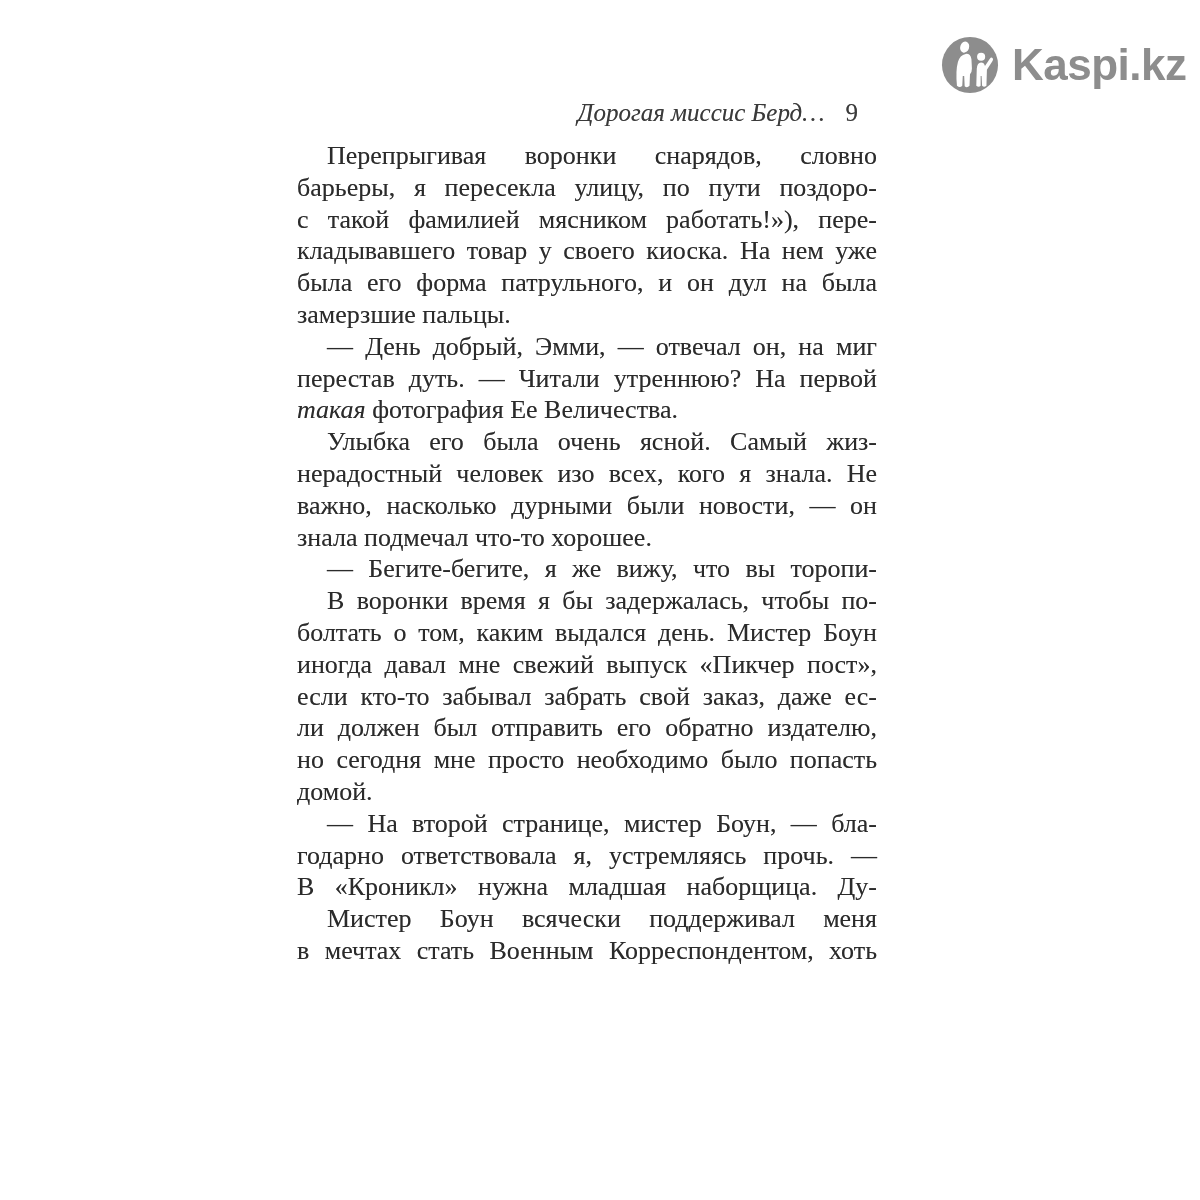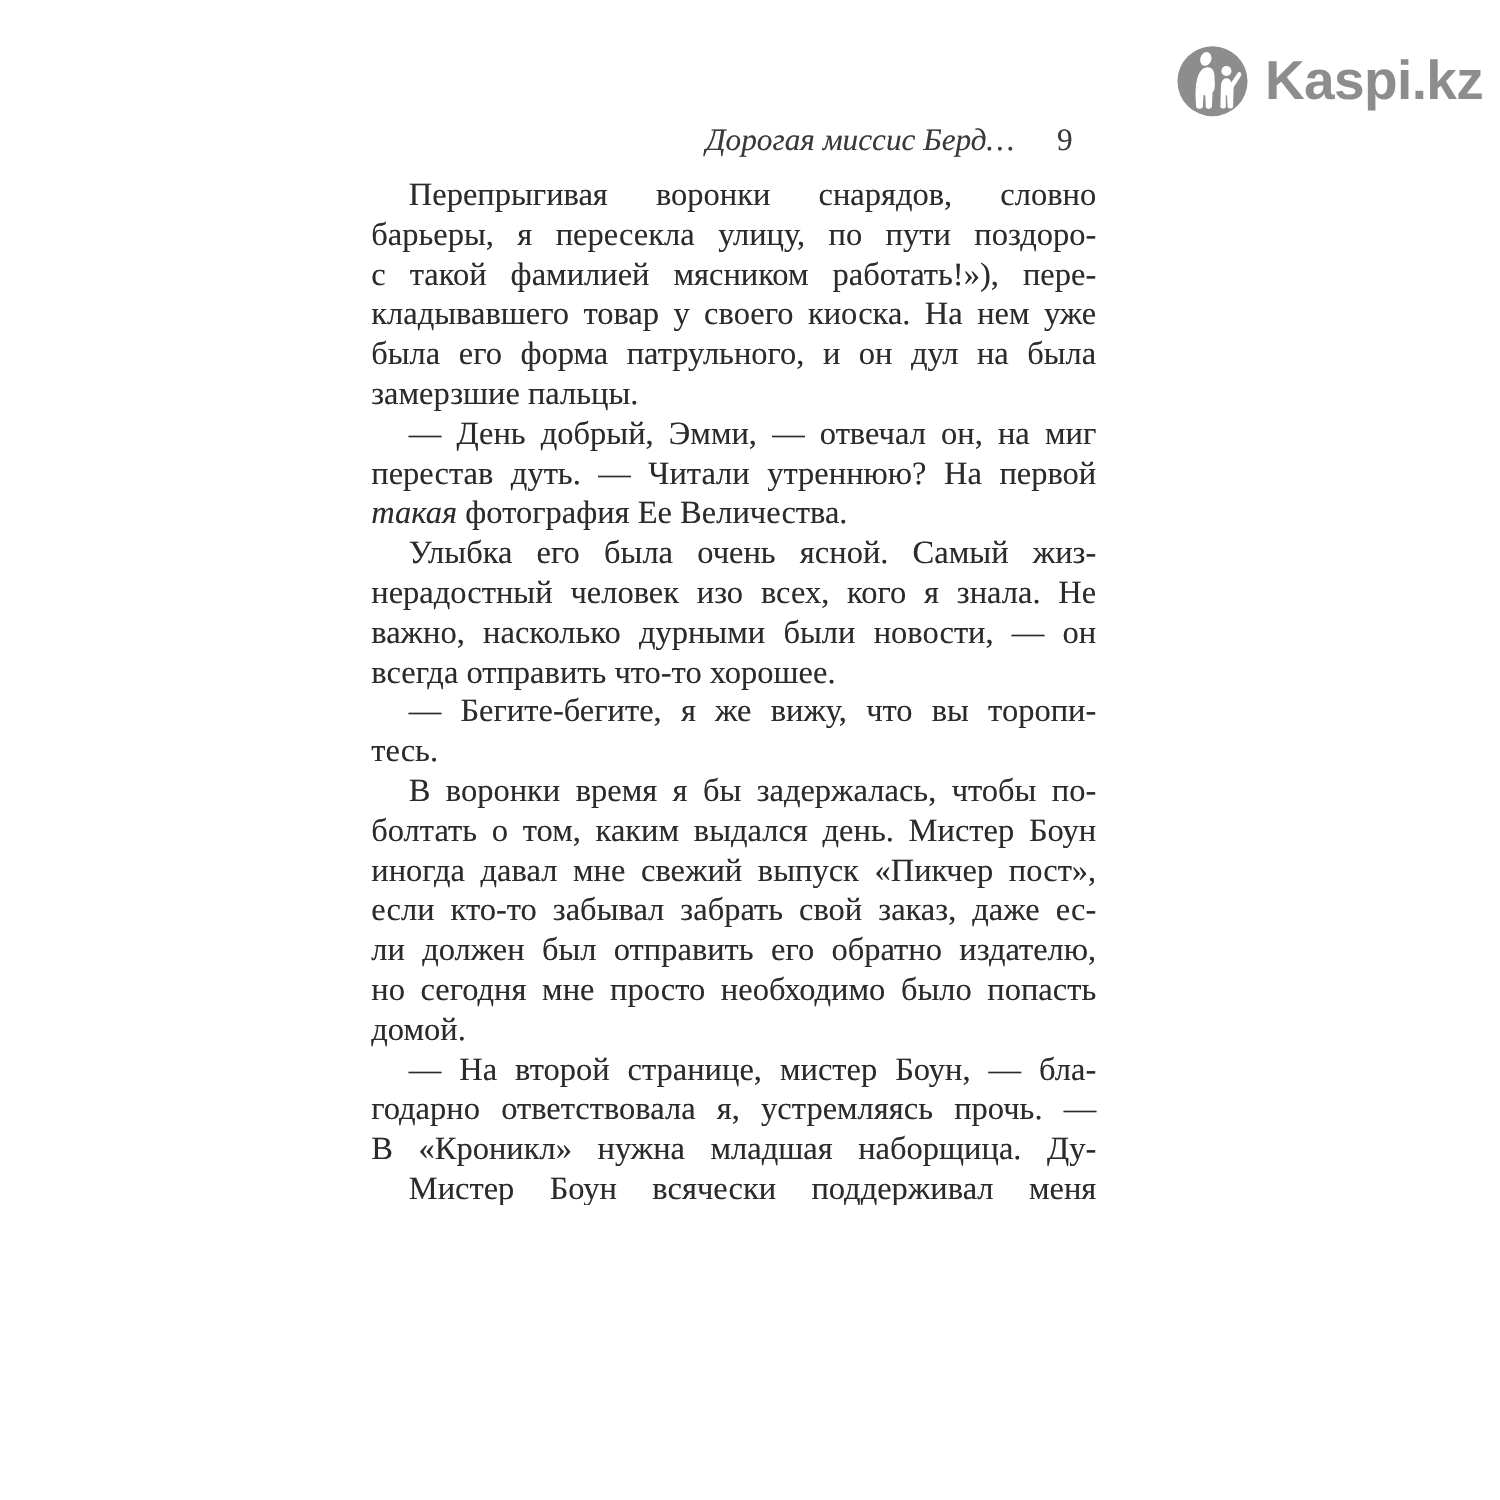--- a/index.html
+++ b/index.html
@@ -16,21 +16,21 @@
   .brand-icon { width:58px; height:58px; display:block; }
   .brand-text {
     font-family:"Liberation Sans", sans-serif;
     font-weight:bold; font-size:44px; line-height:58px;
     color:#8d8d8d; letter-spacing:-0.5px;
   }
 
   
   .running-head {
     position:absolute; left:297px; top:99px; width:580px;
-    display:flex; justify-content:flex-end; align-items:baseline; gap:34px;
+    display:flex; justify-content:flex-end; align-items:baseline; gap:21px;
     font-size:25px; color:#3a3a3a;
     text-shadow:0 0 0.5px rgba(0,0,0,0.35);
   }
   .running-head .title { font-style:italic; }
   .running-head .pagenum { margin-right:19px; }
 
   
   .page-body {
     position:absolute; left:297px; top:140px; width:580px;
     font-size:26px; line-height:31.8px; color:#2b2b2b;
@@ -68,23 +68,22 @@
       <div class="line"><span>с такой фамилией мясником работать!»), пере-</span></div>
       <div class="line"><span>кладывавшего товар у своего киоска. На нем уже</span></div>
       <div class="line"><span>была его форма патрульного, и он дул на была</span></div>
       <div class="line end"><span>замерзшие пальцы.</span></div>
       <div class="line indent"><span>— День добрый, Эмми, — отвечал он, на миг</span></div>
       <div class="line"><span>перестав дуть. — Читали утреннюю? На первой</span></div>
       <div class="line end"><span class="it">такая </span><span>фотография Ее Величества.</span></div>
       <div class="line indent"><span>Улыбка его была очень ясной. Самый жиз-</span></div>
       <div class="line"><span>нерадостный человек изо всех, кого я знала. Не</span></div>
       <div class="line"><span>важно, насколько дурными были новости, — он</span></div>
-      <div class="line end"><span>всегда отправить что-то хорошее.</span></div>
+      <div class="line end"><span>знала подмечал что-то хорошее.</span></div>
       <div class="line indent"><span>— Бегите-бегите, я же вижу, что вы торопи-</span></div>
-      <div class="line end"><span>тесь.</span></div>
       <div class="line indent"><span>В воронки время я бы задержалась, чтобы по-</span></div>
       <div class="line"><span>болтать о том, каким выдался день. Мистер Боун</span></div>
       <div class="line"><span>иногда давал мне свежий выпуск «Пикчер пост»,</span></div>
       <div class="line"><span>если кто-то забывал забрать свой заказ, даже ес-</span></div>
       <div class="line"><span>ли должен был отправить его обратно издателю,</span></div>
       <div class="line"><span>но сегодня мне просто необходимо было попасть</span></div>
       <div class="line end"><span>домой.</span></div>
       <div class="line indent"><span>— На второй странице, мистер Боун, — бла-</span></div>
       <div class="line"><span>годарно ответствовала я, устремляясь прочь. —</span></div>
       <div class="line"><span>В «Кроникл» нужна младшая наборщица. Ду-</span></div>

